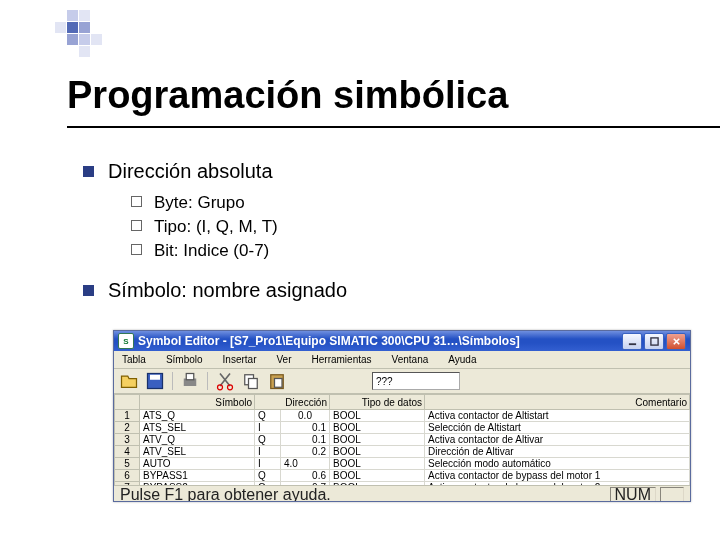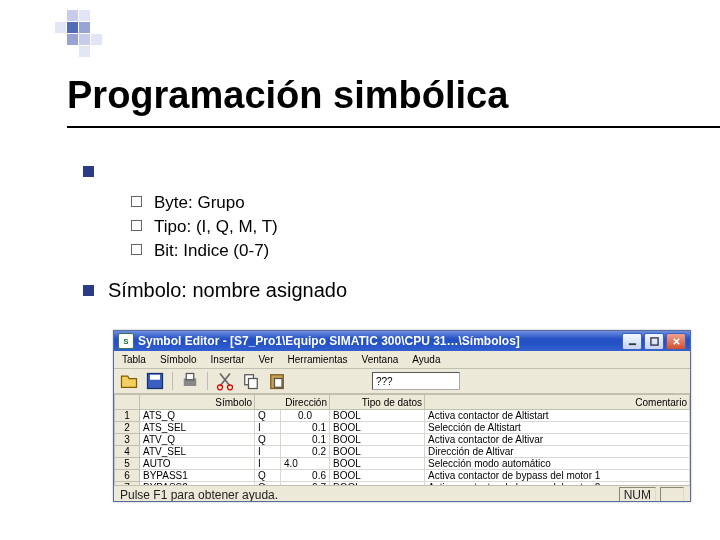--- a/index.html
+++ b/index.html
@@ -104,21 +104,21 @@
   }
   .winbtn.close { background: linear-gradient(#f0a090, #d05030); color: #fff; }
   .winbtn svg { width: 9px; height: 9px; }
   .menubar {
     height: 17px;
     background: #ece9d8;
     border-bottom: 1px solid #c0c0b0;
     display: flex;
     align-items: center;
     padding: 0 4px;
-    gap: 6px;
+    gap: 12px;
     color: #000;
   }
   .menubar .mitem { font-size: 10px; padding: 1px 4px; }
   .toolbar {
     height: 24px;
     background: #ece9d8;
     border-bottom: 1px solid #c0c0b0;
     display: flex;
     align-items: center;
     padding: 0 4px;
@@ -170,21 +170,21 @@
     width: 18px;
     border: 1px solid #c0c0b0;
   }
   .statusbar {
     height: 17px;
     border-top: 1px solid #c0c0b0;
     background: #ece9d8;
     display: flex;
     align-items: center;
     padding: 0 6px;
-    font-size: 12px;
+    font-size: 16px;
     color: #222;
   }
   .statusbar .fill { flex: 1; }
   .statusbar .cell {
     border: 1px inset #ddd8c8;
     padding: 0 4px;
     height: 13px;
     display: flex; align-items: center;
     margin-left: 4px;
   }
@@ -210,21 +210,21 @@
       <div class="sq g5"></div>
       <div class="sq g3"></div>
       <div class="sq g5"></div>
   </div>
 
   <div class="title">Programación simbólica</div>
   <div class="underline"></div>
 
   <div class="content">
     <div class="b1">
-      <span class="bullet-sq"></span>
+      <span class="bullet-sq"></span><span>Dirección absoluta</span>
     </div>
     <div class="sub"><span class="bullet-sq-o"></span><span>Byte: Grupo</span></div>
     <div class="sub"><span class="bullet-sq-o"></span><span>Tipo: (I, Q, M, T)</span></div>
     <div class="sub"><span class="bullet-sq-o"></span><span>Bit: Indice (0-7)</span></div>
     <div class="b2">
       <span class="bullet-sq"></span><span>Símbolo: nombre asignado</span>
     </div>
   </div>
 
   <div class="win">

